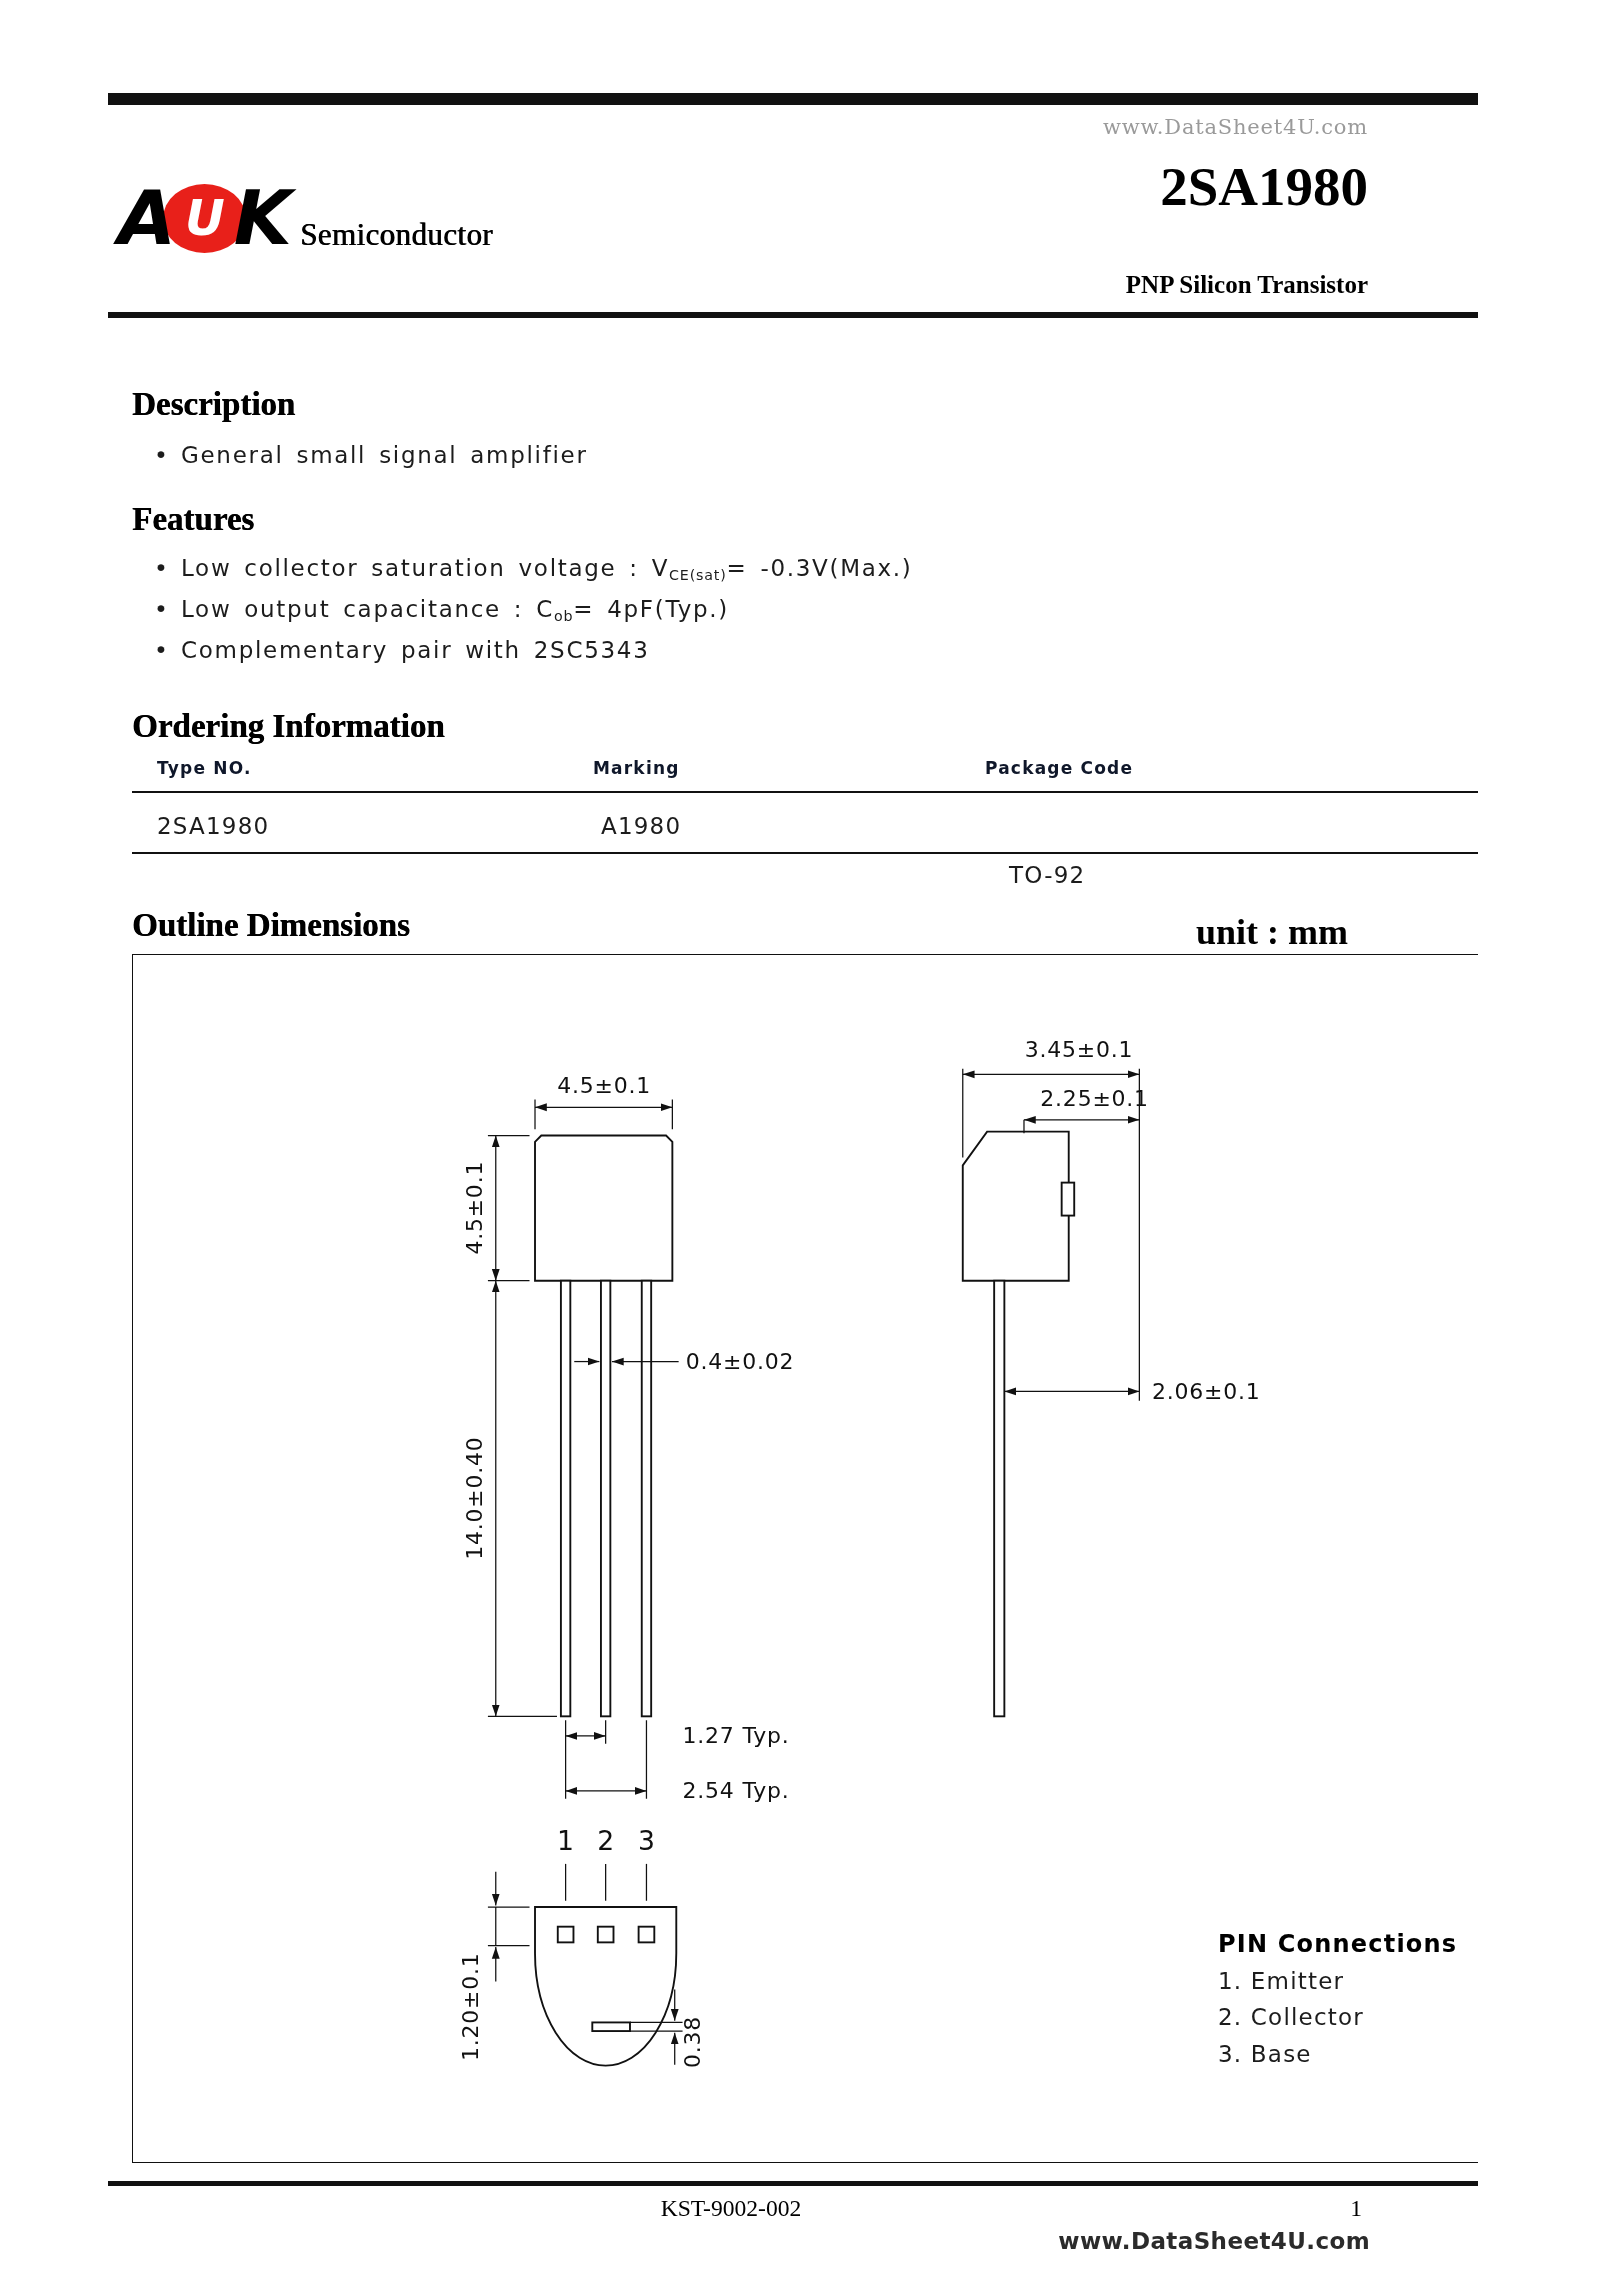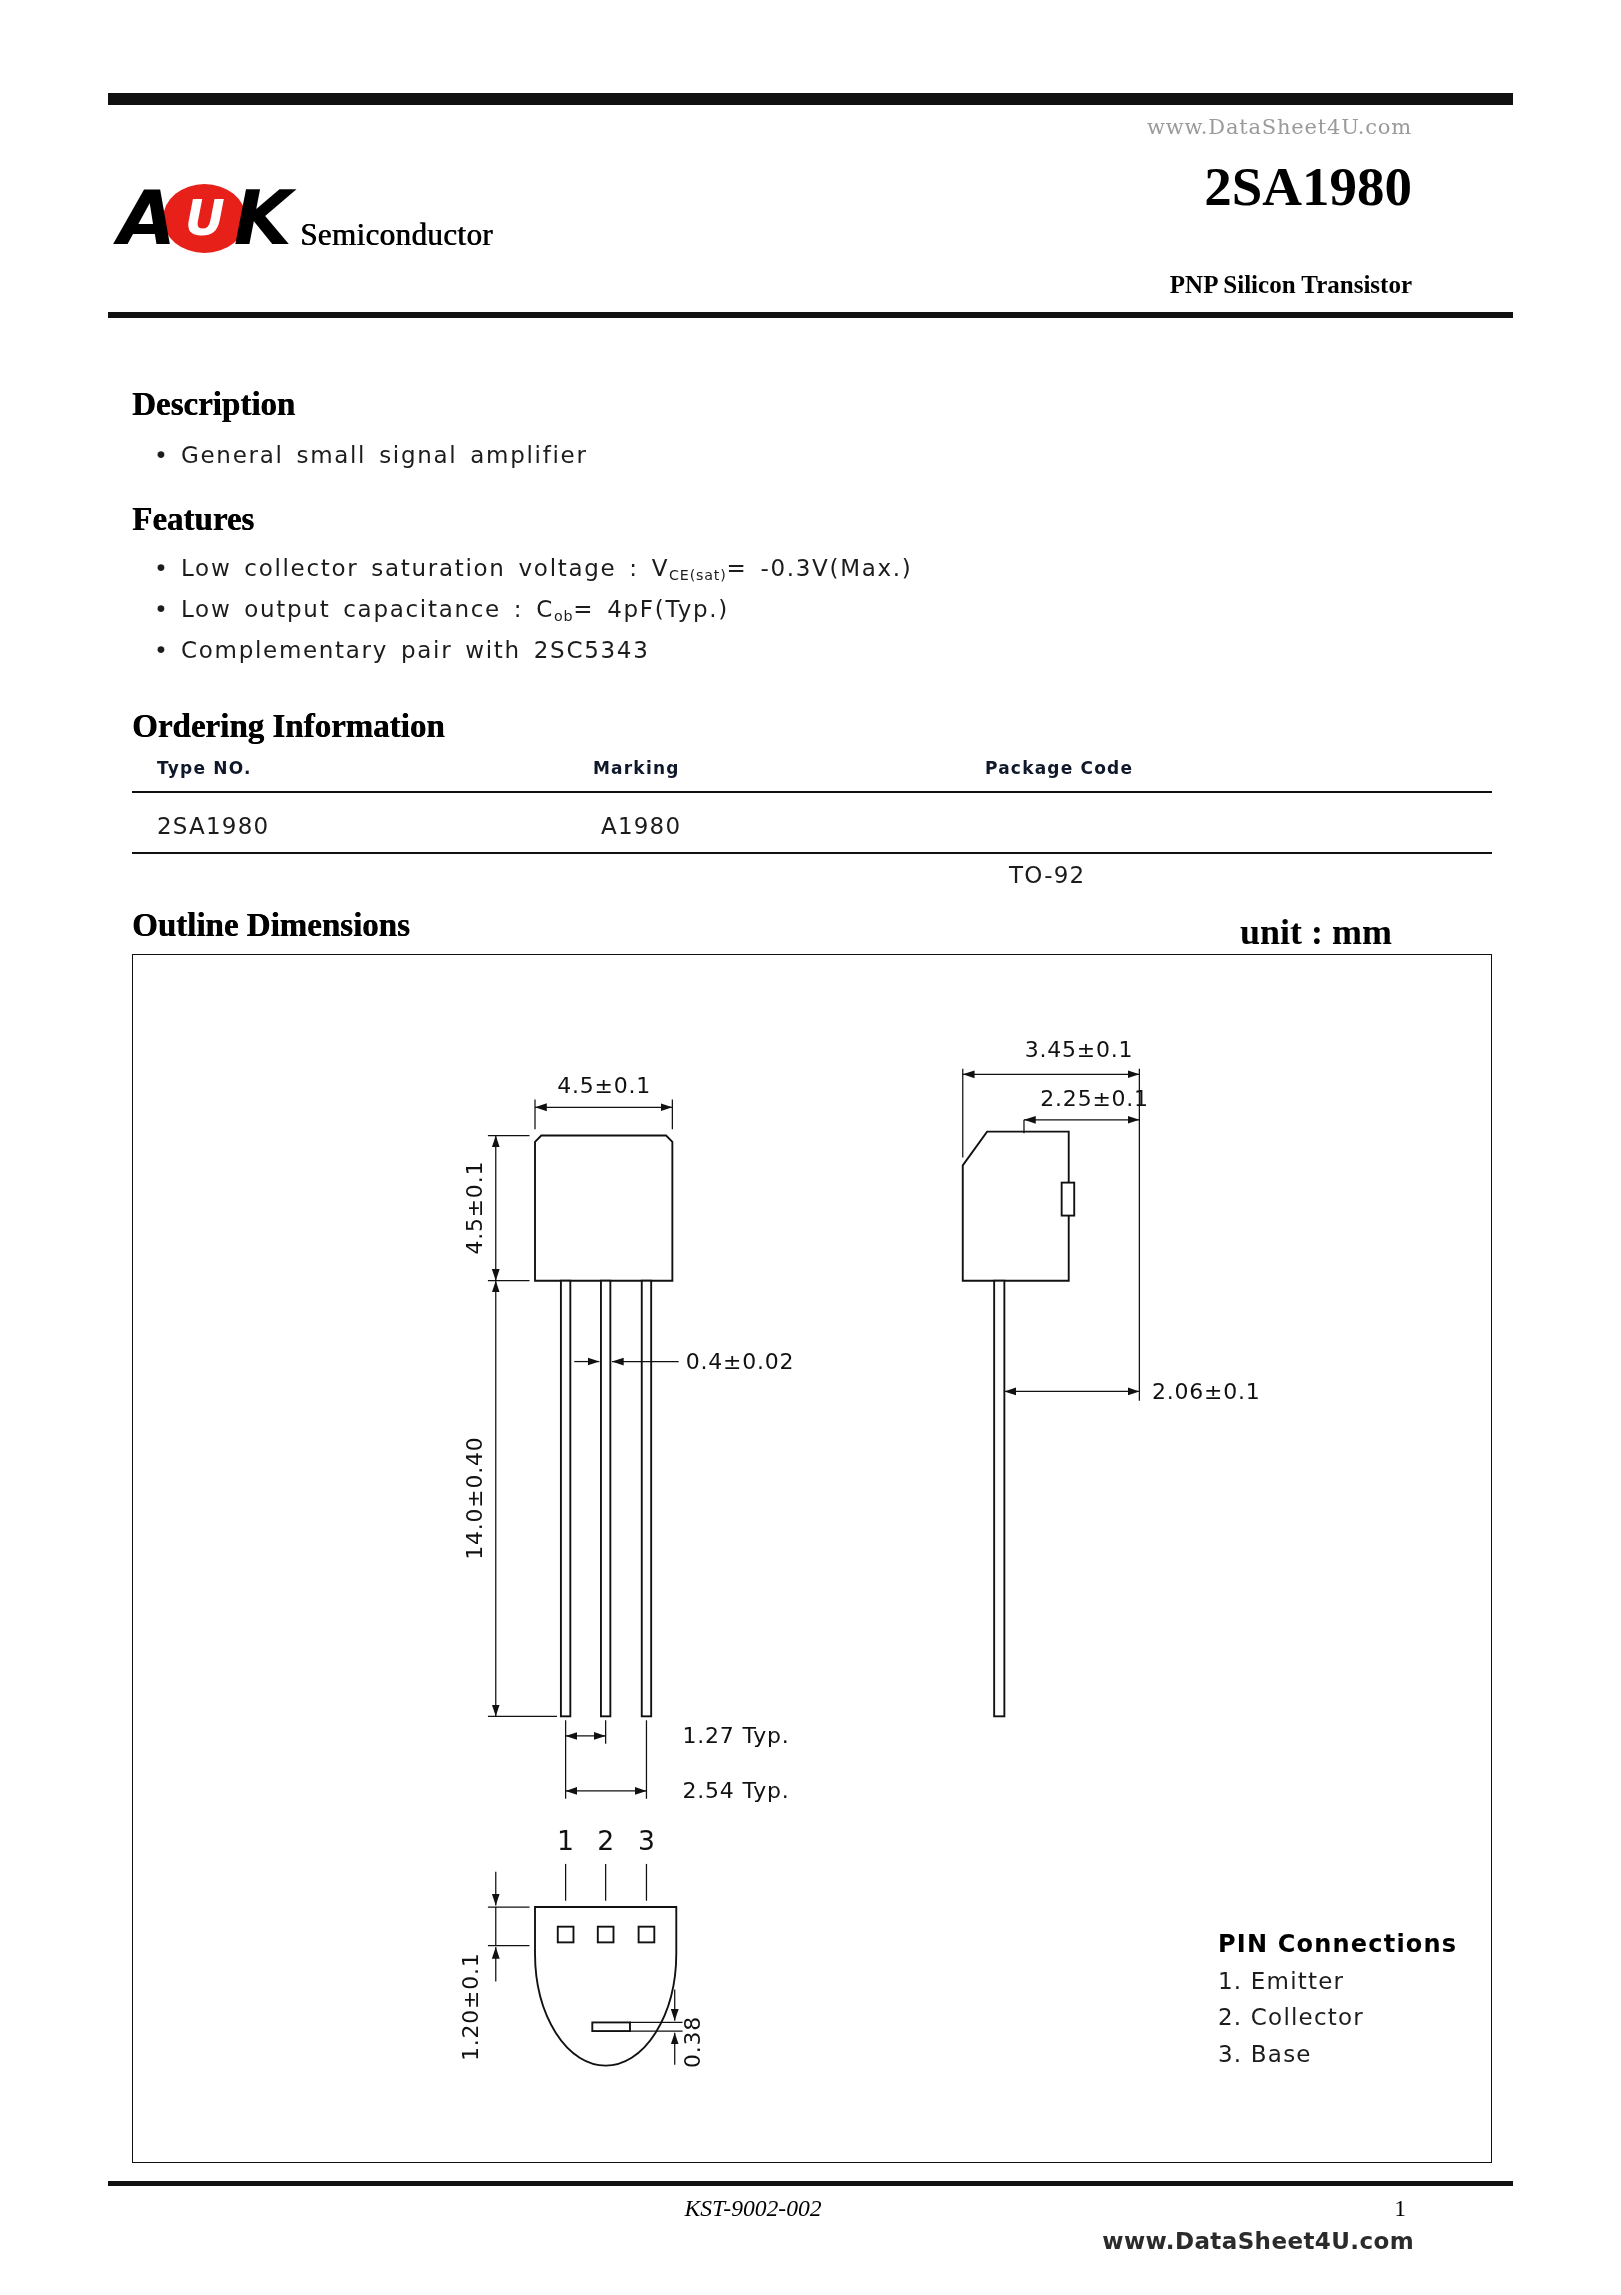--- a/index.html
+++ b/index.html
@@ -1,17 +1,17 @@
 <!DOCTYPE html>
 <html style="font-size:12.6px"><head>
 <meta charset="utf-8">
 <style>
   html,body{margin:0;padding:0;background:#fff;}
   .page{position:relative;width:1478px;height:2295px;background:#fff;overflow:hidden;
-        font-family:"DejaVu Sans",sans-serif;color:#111;padding-left:44px;}
+        font-family:"DejaVu Sans",sans-serif;color:#111;}
   .abs{position:absolute;}
   .bar{background:#111;}
   .h1{font-family:"Liberation Serif",serif;font-weight:700;font-size:33px;color:#000;
       text-shadow:0.5px 0 0 currentColor;}
   .body-text{font-family:"DejaVu Sans",sans-serif;font-size:23px;letter-spacing:1.7px;
              word-spacing:3.9px;color:#1c1c1c;}
   .bullet{display:inline-block;width:27px;font-size:23.6px;}
   .sub{font-size:0.62em;vertical-align:-0.25em;letter-spacing:0.8px;}
   .th{font-weight:700;font-size:17px;letter-spacing:1.2px;color:#0f172a;}
   .td{font-size:23px;letter-spacing:1.2px;color:#1c1c1c;}
@@ -180,18 +180,18 @@
     
     <div class="abs" style="left:1085px;top:959px;margin-top:16px;">
       <div class="pinconn-title">PIN Connections</div>
       <div class="pinconn-item">1. Emitter</div>
       <div class="pinconn-item">2. Collector</div>
       <div class="pinconn-item">3. Base</div>
     </div>
   </div>
 
   <div class="abs bar" style="left:108px;top:2181px;width:1405px;height:4.7px;"></div>
-  <div class="abs footer-doc" style="left:0;right:16px;top:2195px;text-align:center;font-style:italic;">KST-9002-002</div>
+  <div class="abs footer-doc" style="left:0;right:16px;top:2195px;text-align:center;">KST-9002-002</div>
   <div class="abs footer-doc" style="right:116px;top:2195px;">1</div>
   <div class="abs footer-site" style="right:108px;top:2228px;">www.DataSheet4U.com</div>
 
 </div>
 
 
 </body></html>

